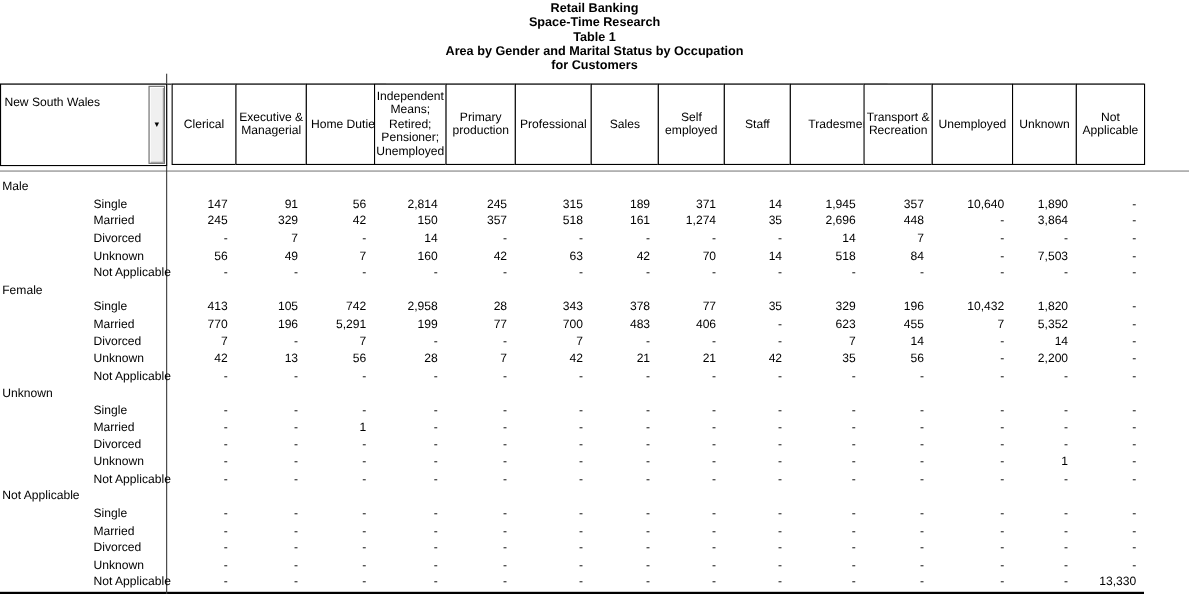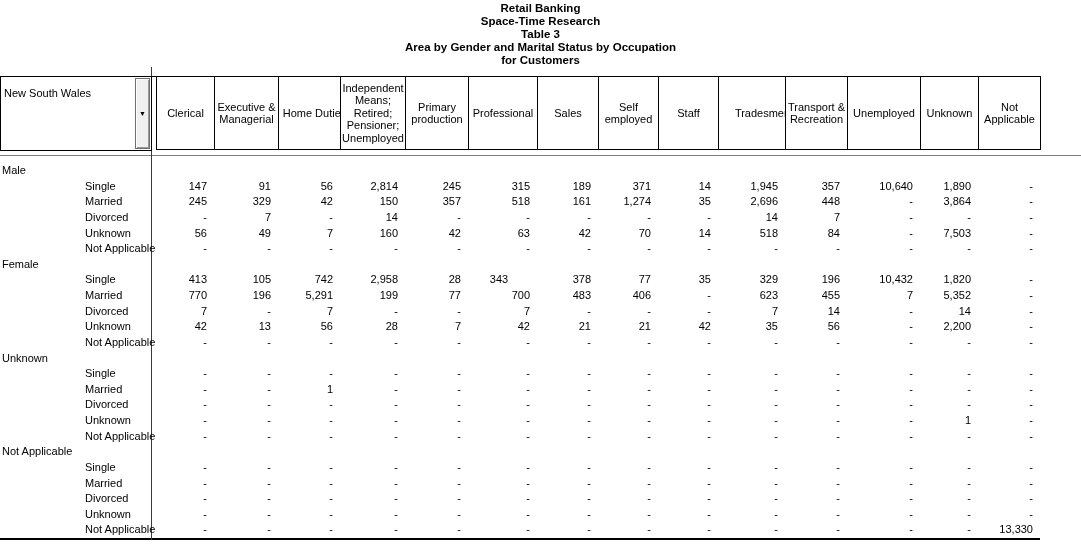--- a/index.html
+++ b/index.html
@@ -56,21 +56,21 @@
   }
 </style>
 </head>
 <body>
 
 <div id="screen">
 
   <div id="titles">
     <div class="title-line">Retail Banking</div>
     <div class="title-line">Space-Time Research</div>
-    <div class="title-line">Table 3</div>
+    <div class="title-line">Table 1</div>
     <div class="title-line">Area by Gender and Marital Status by Occupation</div>
     <div class="title-line">for Customers</div>
   </div>
 
   <div id="top-rule" class="rule"></div>
   <div id="sub-rule" class="rule"></div>
   <div id="bottom-rule" class="rule"></div>
   <div id="v-rule" class="rule"></div>
 
   <div id="area-box">
@@ -189,21 +189,21 @@
       <div class="trow">
         <span class="rlabel lvl0">Female</span>
       </div>
       <div class="trow">
         <span class="rlabel lvl1">Single</span>
         <div class="dcell" style="left: 156px; width: 58px;">413</div>
         <div class="dcell" style="left: 214px; width: 64px;">105</div>
         <div class="dcell" style="left: 278px; width: 62px;">742</div>
         <div class="dcell" style="left: 340px; width: 65px;">2,958</div>
         <div class="dcell" style="left: 405px; width: 63px;">28</div>
-        <div class="dcell" style="left: 468px; width: 69px; text-align: center;">343</div>
+        <div class="dcell" style="left: 468px; width: 69px;">343</div>
         <div class="dcell" style="left: 537px; width: 61px;">378</div>
         <div class="dcell" style="left: 598px; width: 60px;">77</div>
         <div class="dcell" style="left: 658px; width: 60px;">35</div>
         <div class="dcell" style="left: 718px; width: 67px;">329</div>
         <div class="dcell" style="left: 785px; width: 62px;">196</div>
         <div class="dcell" style="left: 847px; width: 73px;">10,432</div>
         <div class="dcell" style="left: 920px; width: 58px;">1,820</div>
         <div class="dcell" style="left: 978px; width: 62px;">-</div>
       </div>
       <div class="trow">

